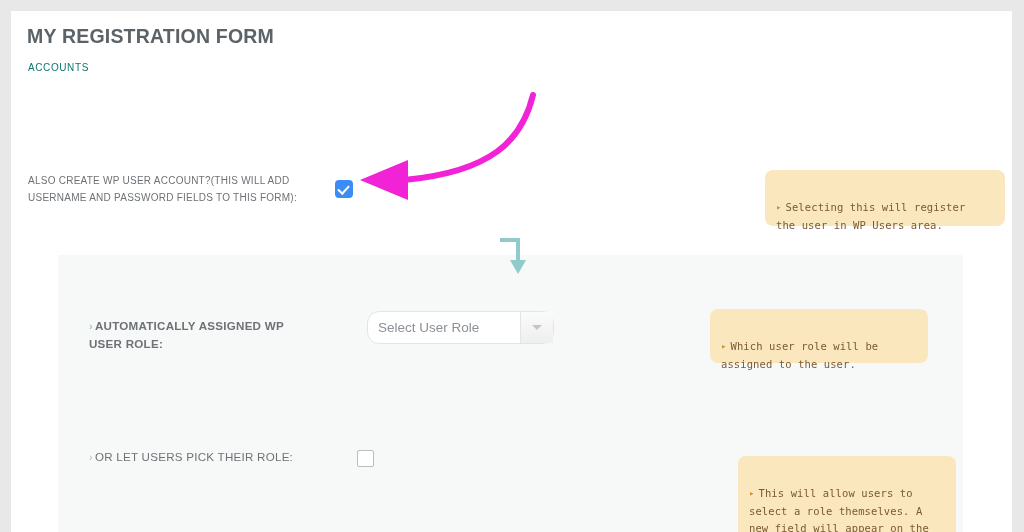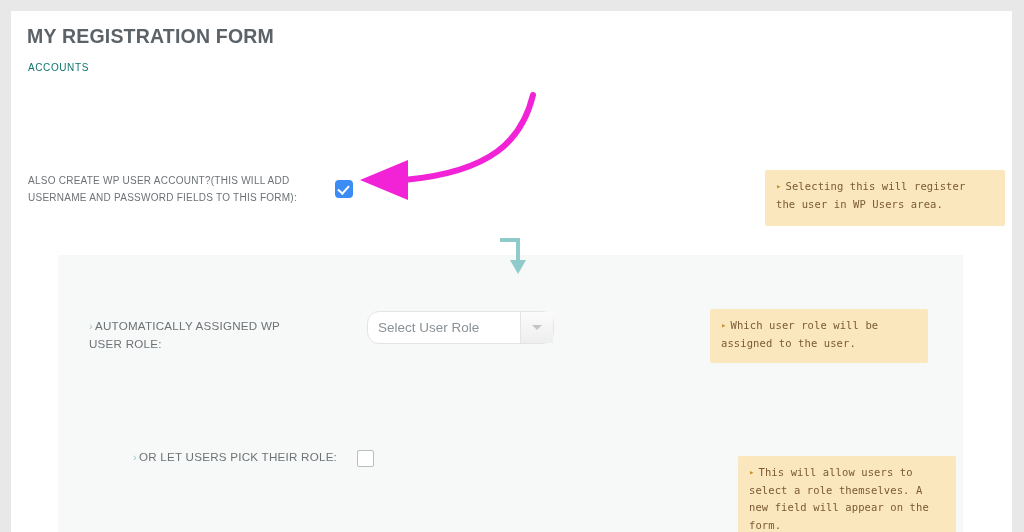--- a/index.html
+++ b/index.html
@@ -118,31 +118,31 @@
   
   #auto-role-label {
     position: absolute;
     left: 31px;
     top: 62px;
     width: 215px;
     font-size: 11.6px;
     line-height: 17px;
     letter-spacing: 0.25px;
     color: #6d7276;
+    font-weight: bold;
   }
   #pick-role-label {
     position: absolute;
     left: 31px;
     top: 193px;
     width: 250px;
     font-size: 11.6px;
     line-height: 17px;
     letter-spacing: 0.25px;
     color: #6d7276;
-    margin-left: 44px;
   }
   .chev-prefix {
     color: #9fc8cd;
     font-size: 11px;
     margin-right: 2px;
   }
 
   
   #user-role-select {
     position: absolute;
@@ -185,27 +185,27 @@
 
   #pick-role-checkbox {
     left: 346px;
     top: 439px;
   }
 
   
   .tooltip {
     position: absolute;
     background: #fbe7bd;
-    border-radius: 2px;
+    border-radius: 8px;
     font-family: "DejaVu Sans Mono", monospace;
     font-size: 10.5px;
     line-height: 17.5px;
     color: #7a5a32;
     box-sizing: border-box;
-    padding: 8px 14px 12px 11px;
+    padding: 29px 14px 12px 11px;
     letter-spacing: 0.1px;
   }
   .tt-bullet {
     color: #c8912f;
     font-size: 9px;
     margin-right: 4px;
     vertical-align: 1px;
   }
   #tooltip-create-account {
     left: 754px;

